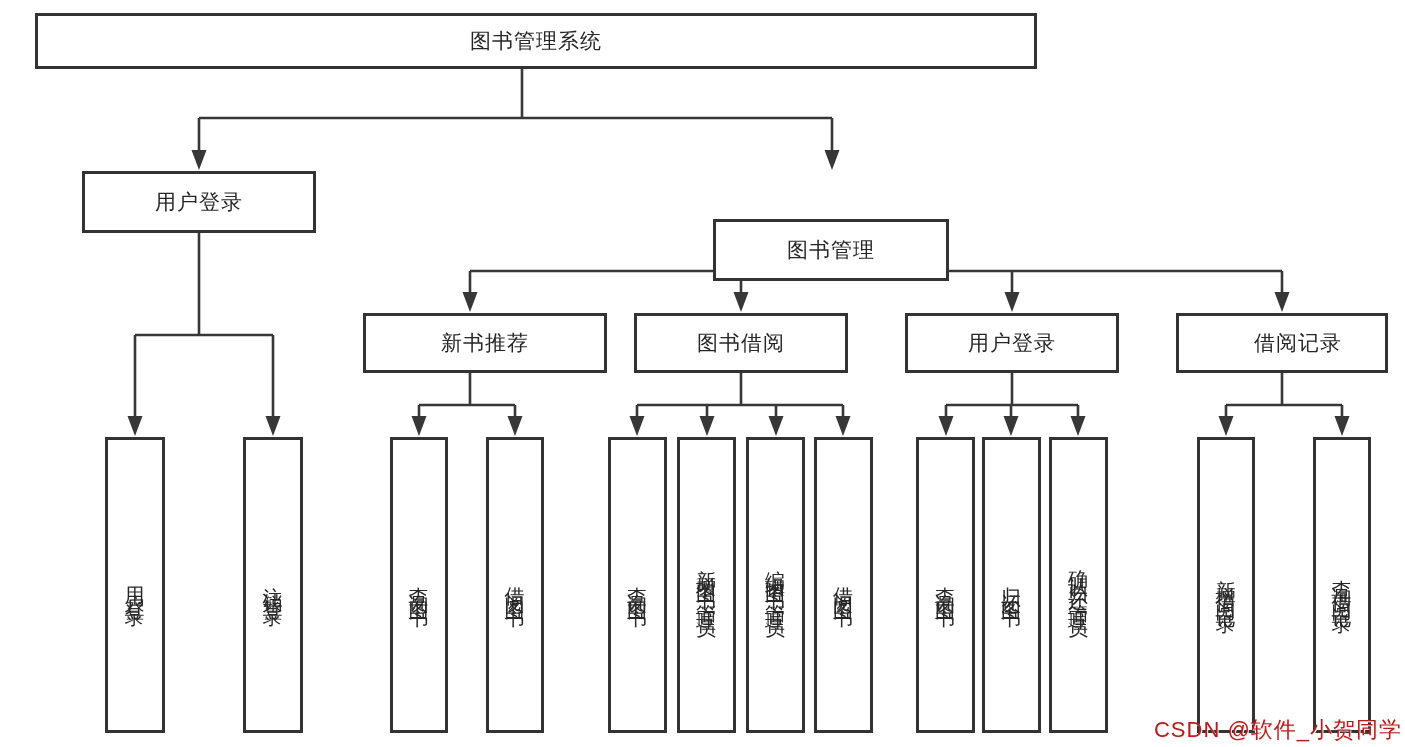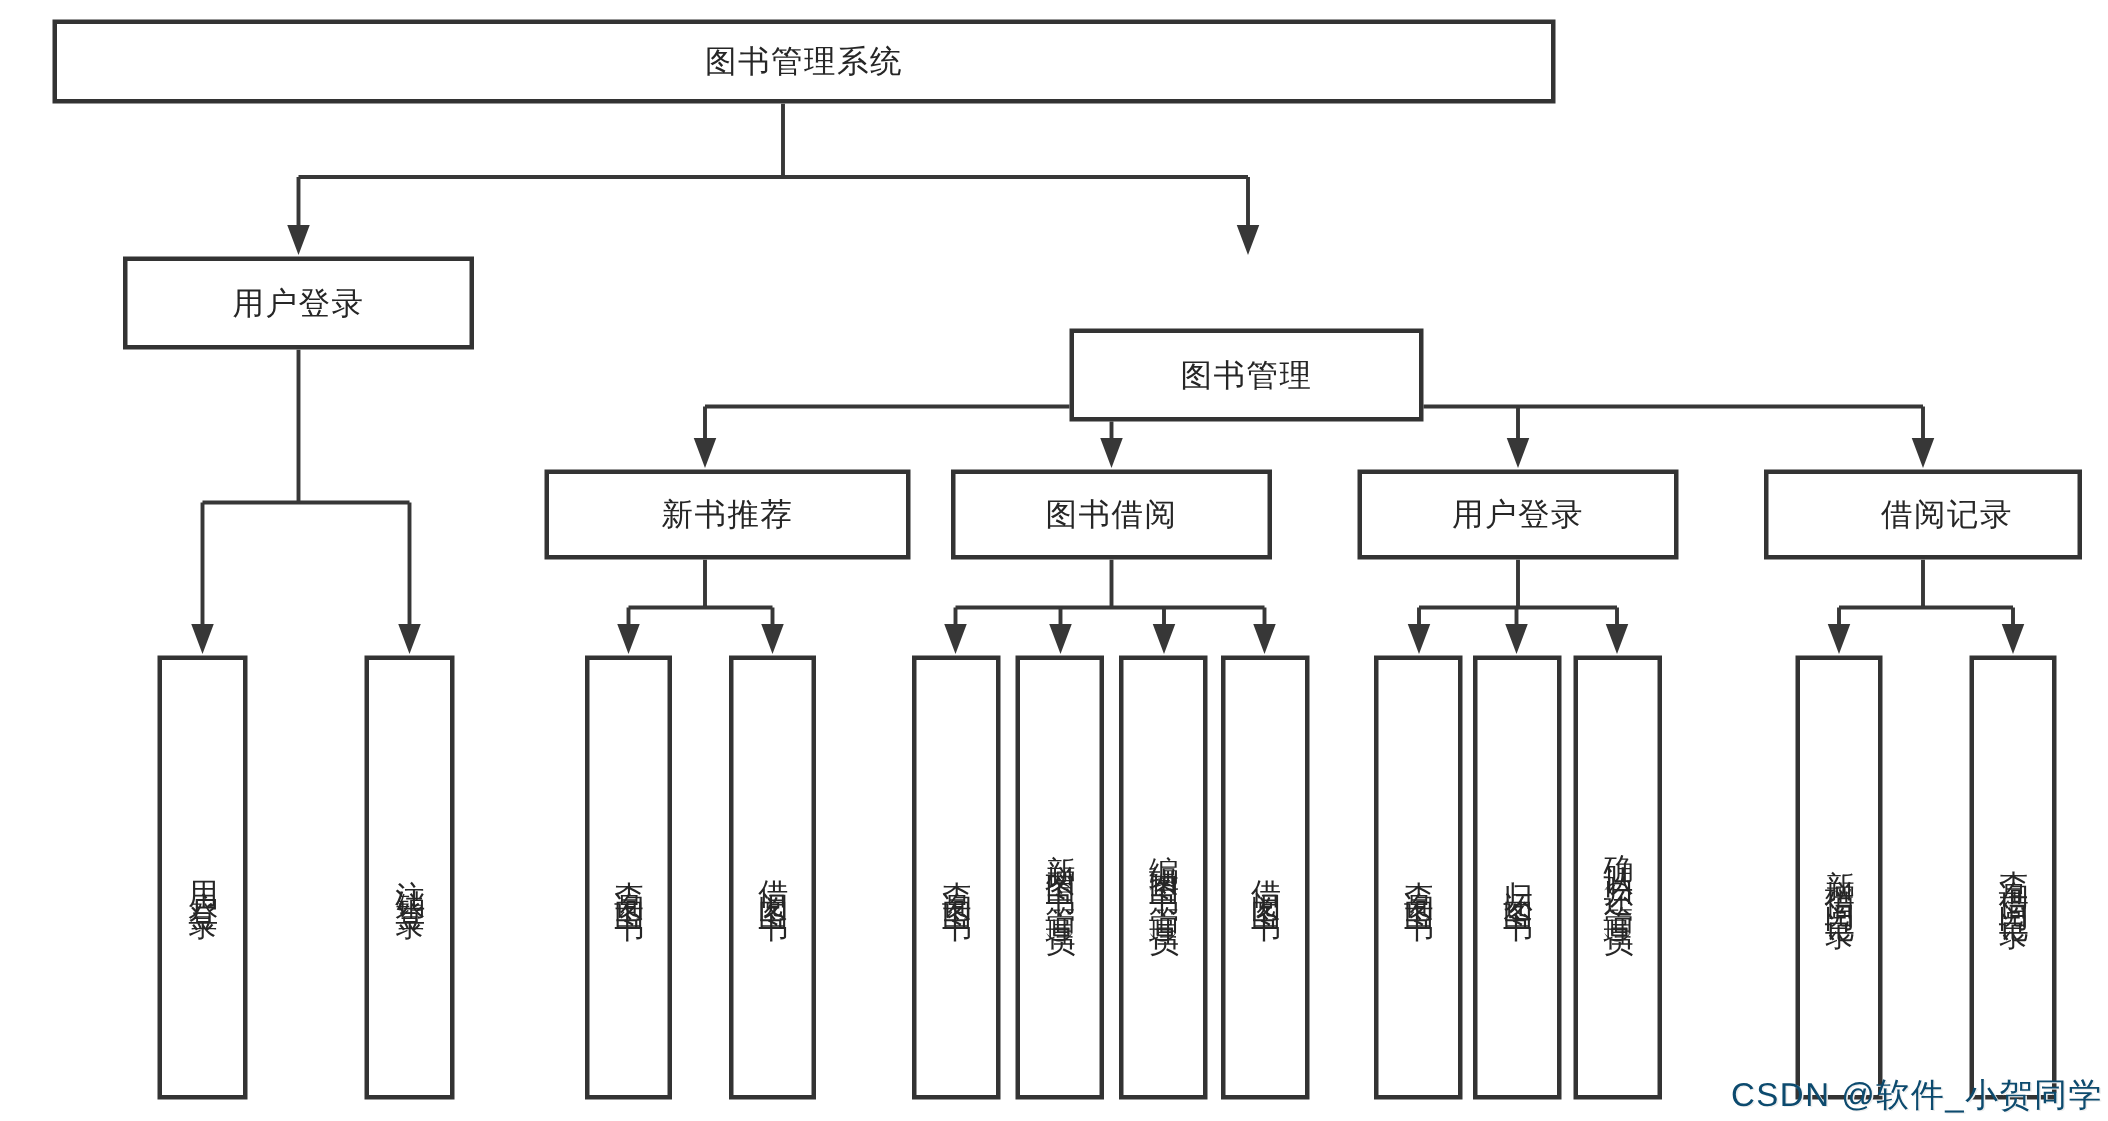--- a/index.html
+++ b/index.html
@@ -43,21 +43,21 @@
     letter-spacing: 7px;
     line-height: 1;
     white-space: nowrap;
   }
   #watermark {
     position: absolute;
     right: 3px;
     top: 715px;
     z-index: 2;
     font-size: 22px;
-    color: #0c4a6e;
+    color: #b91c1c;
     letter-spacing: 1px;
     text-shadow: 1px 1px 0 #eeeeee;
     white-space: nowrap;
   }
 </style>
 </head>
 <body>
 
 <div id="canvas">
 

